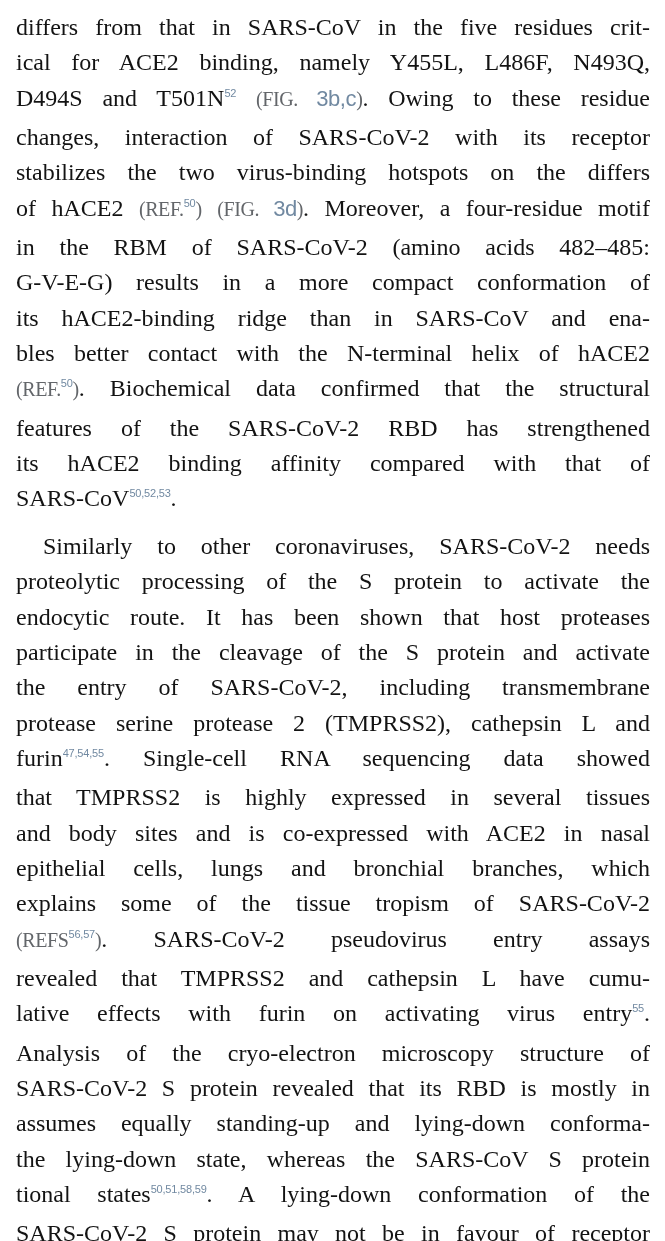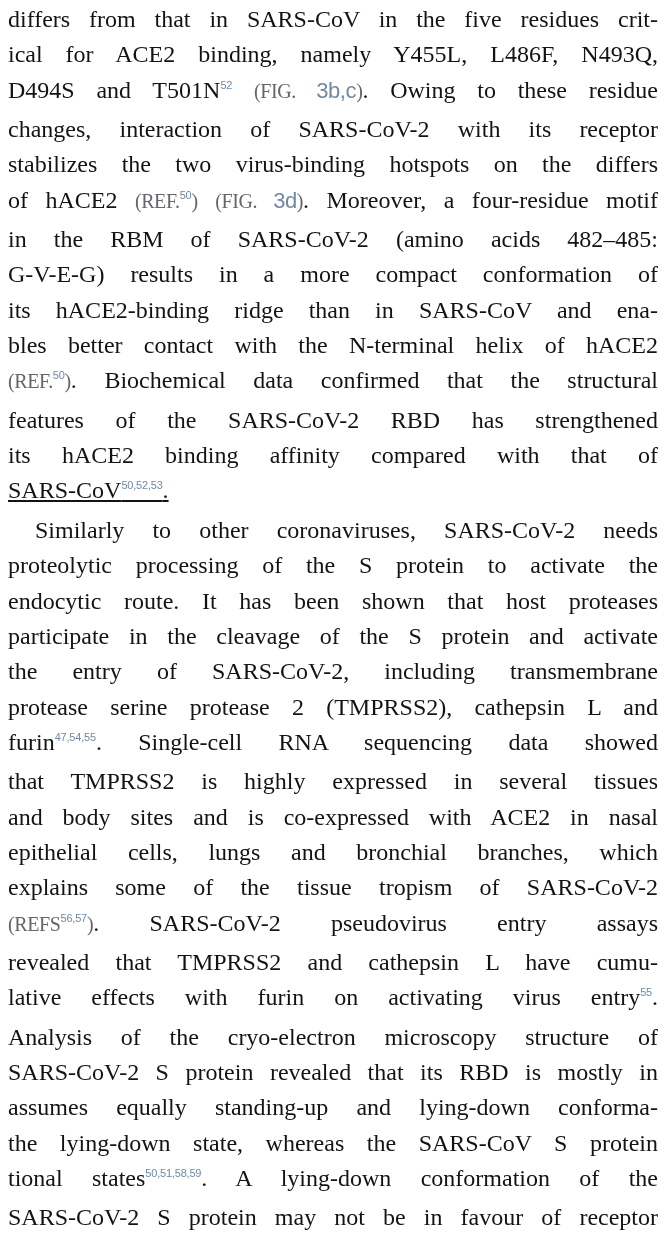--- a/index.html
+++ b/index.html
@@ -15,26 +15,26 @@
   #col {
     box-sizing: border-box;
     width: 665px;
     padding: 2px 7px 0 8px;
     font-family: "Liberation Serif", serif;
     font-size: 24px;
     line-height: 35.35px;
     color: var(--text, #131313);
     -webkit-font-smoothing: antialiased;
   }
-  .para { margin: 0; }
+  .para { margin: 8px; }
   .line {
     text-align: justify;
     text-align-last: justify;
   }
-  .line.end { text-align-last: left; text-decoration: underline; }
+  .line.end { text-align-last: left; }
   .para.indent .line:first-child { text-indent: 27px; }
   .sup {
     font-family: "Liberation Sans", sans-serif;
     font-size: 11px;
     color: var(--link, #7189a1);
     position: relative;
     top: -9px;
     letter-spacing: -0.2px;
   }
   .lbl {

